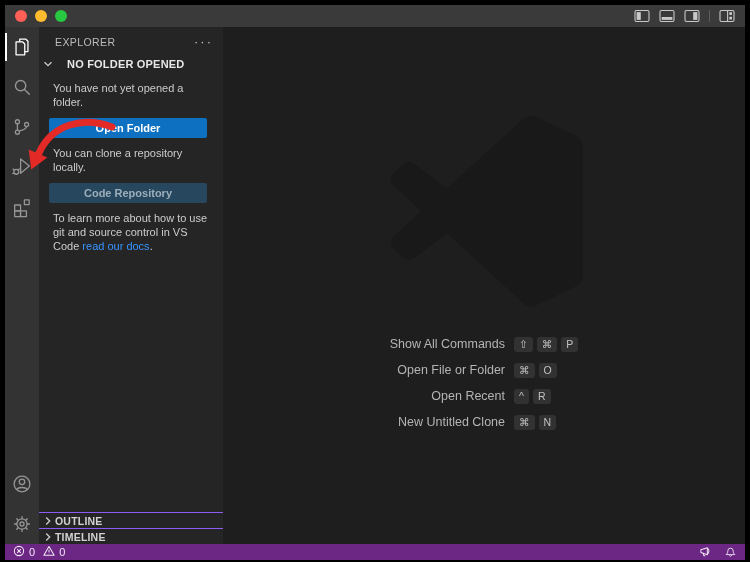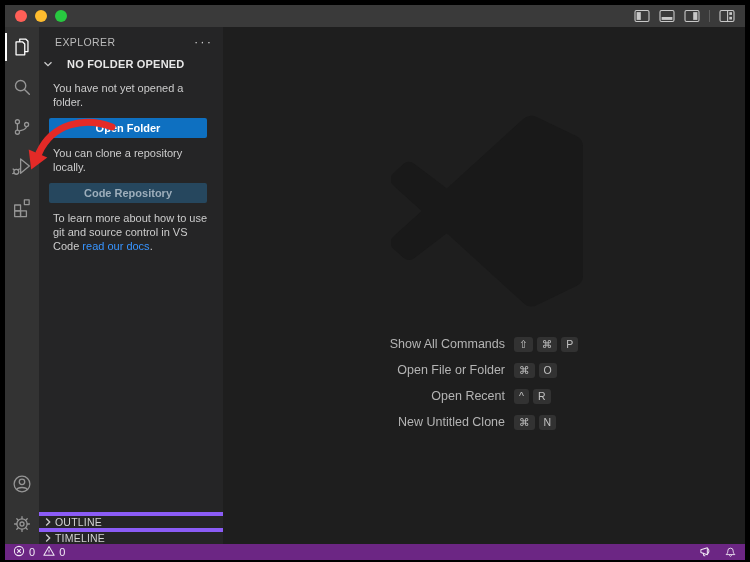--- a/index.html
+++ b/index.html
@@ -30,21 +30,21 @@
   .section-row { display:flex; align-items:center; gap:14px; padding:5px 4px 3px 4px; font-weight:bold; font-size:11px; color:#e7e7e7; letter-spacing:.2px; cursor:pointer; }
   .chev { display:flex; align-items:center; color:#cccccc; }
   .sb-text { padding:8px 14px 0 14px; line-height:14px; color:#cccccc; }
   .btn { display:block; width:158px; margin:9px 14px 0 10px; height:20px; border:none; border-radius:2px;
          font-family:inherit; font-size:11px; font-weight:bold; cursor:pointer; }
   .btn-primary { background:#0e70c1; color:#ffffff; }
   .btn-muted { background:#26475e; color:#9daebb; }
   .link { color:#3794ff; cursor:pointer; }
   .sb-bottom { margin-top:auto; }
   .collapsed-row { display:flex; align-items:center; gap:3px; height:16px; padding-left:5px;
-                   border-top:4px solid #8b5cf6; font-weight:normal; font-size:10.5px; color:#d2d2d2; letter-spacing:.2px; cursor:pointer; }
+                   border-top:1px solid #8b5cf6; font-weight:bold; font-size:10.5px; color:#d2d2d2; letter-spacing:.2px; cursor:pointer; }
 
   .editor { flex:1; position:relative; background:#1e1e1e; overflow:hidden; }
   .watermark { position:absolute; left:168px; top:88px; width:192px; height:192px; }
   .hints { position:absolute; left:0; right:0; top:309px; }
   .hint-row { display:flex; align-items:center; height:16px; margin-bottom:10px; }
   .hint-label { flex:0 0 282px; text-align:right; color:#b4b4b4; font-size:12.5px; }
   .hint-keys { display:flex; gap:4px; margin-left:9px; }
   .key { min-width:10px; padding:1px 5px; background:#323232; color:#c2c2c2; border-radius:3px;
          font-size:10.5px; line-height:13px; text-align:center; }
 

